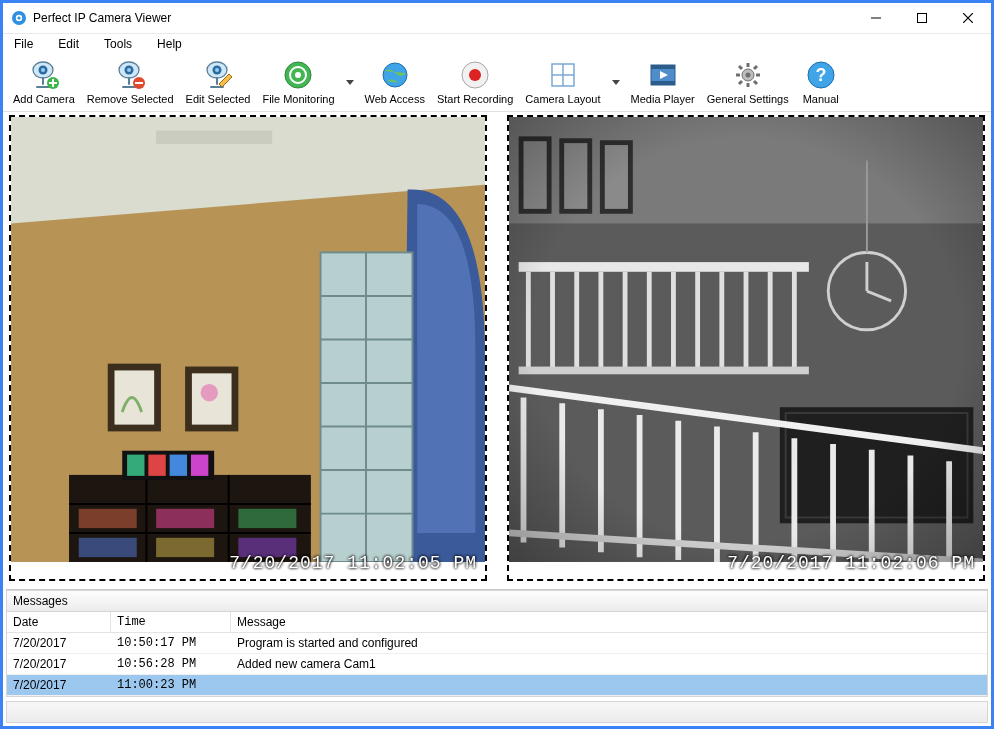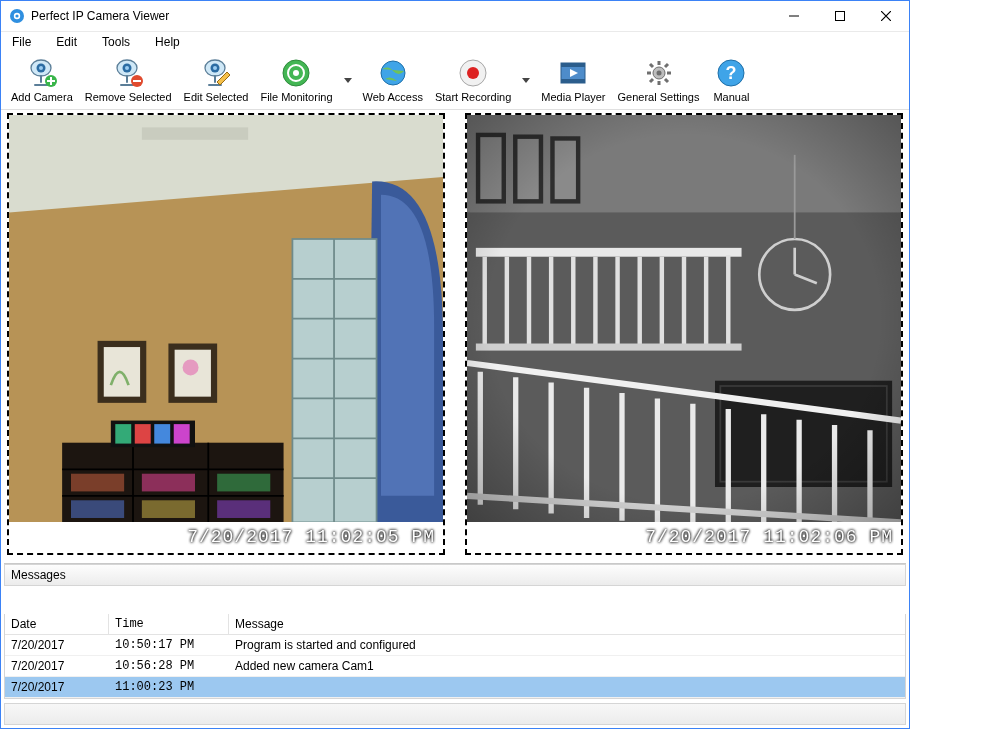--- a/index.html
+++ b/index.html
@@ -1,37 +1,37 @@
 <!DOCTYPE html>
 <html><head>
 <meta charset="utf-8">
 <style>
   html,body{margin:0;padding:0;font-family:"Segoe UI",Tahoma,Arial,sans-serif;font-size:12px;color:#000;background:#fff;}
-  .window{width:910px;height:729px;border:1px solid #3b82f6;box-sizing:border-box;display:flex;flex-direction:column;background:#fff;}
+  .window{width:994px;height:729px;border:3px solid #3b82f6;box-sizing:border-box;display:flex;flex-direction:column;background:#fff;}
   .titlebar{height:30px;background:#fff;display:flex;align-items:center;border-bottom:1px solid #eaeaea;}
   .title-icon{width:16px;height:16px;margin:0 6px 0 8px;}
   .title-text{flex:none;font-size:12px;}
   .title-spacer{flex:1;}
   .win-btn{width:46px;height:30px;display:flex;align-items:center;justify-content:center;}
   .menubar{height:20px;display:flex;align-items:center;padding:0 4px;gap:11px;}
   .menu-item{padding:2px 7px;}
   .toolbar{display:flex;align-items:flex-start;padding:3px 4px 4px 4px;border-bottom:1px solid #e0e0e0;gap:0;}
   .tool-btn{display:flex;flex-direction:column;align-items:center;justify-content:flex-start;padding:2px 6px;min-width:40px;}
   .tool-icon{width:32px;height:32px;display:flex;align-items:center;justify-content:center;}
   .tool-label{font-size:11px;margin-top:2px;white-space:nowrap;}
   .drop-arrow{width:12px;align-self:center;display:flex;align-items:center;justify-content:center;height:40px;padding:0 3px;}
 
   .content{flex:1;display:flex;flex-direction:column;min-height:0;}
   .cams{flex:1;display:flex;gap:20px;padding:3px;border:1px dashed #000;margin:0 3px;border:none;min-height:0;}
   .cam{position:relative;flex:1;border:2px dashed #000;overflow:hidden;}
   .cam-ts{position:absolute;right:8px;bottom:6px;font-family:"Consolas","Courier New",monospace;color:#fff;font-size:18px;letter-spacing:1px;text-shadow:0 0 3px #000,0 0 3px #000;}
   .cam1-scene{position:absolute;inset:0;}
   .cam2-scene{position:absolute;inset:0;}
 
-  .msg-panel{border-top:1px solid #c9c9c9;margin:5px 3px 0 3px;display:flex;flex-direction:column;gap:28px;}
+  .msg-panel{border-top:1px solid #c9c9c9;margin:5px 3px 0 3px;display:flex;flex-direction:column;}
   .msg-title{background:linear-gradient(#fdfdfd,#ececec);border:1px solid #d5d5d5;padding:3px 6px;font-size:12px;}
   .grid{border:1px solid #d5d5d5;border-top:none;}
   .grid-head,.grid-row{display:flex;}
   .grid-head{background:#fff;border-bottom:1px solid #e3e3e3;}
   .gh,.gc{padding:3px 6px;border-right:1px solid #e3e3e3;box-sizing:border-box;overflow:hidden;white-space:nowrap;}
   .col-date{width:104px;}
   .col-time{width:120px;font-family:Liberation Mono, monospace;}
   .col-msg{flex:1;border-right:none;}
   .grid-row{border-bottom:1px solid #f0f0f0;}
   .grid-row.sel{background:#9cc8f0;}
@@ -157,20 +157,29 @@
       <span class="tool-icon">
         <svg viewBox="0 0 32 32" width="32" height="32">
             <circle cx="16" cy="16" r="13" fill="#f1f1f1" stroke="#a7a7a7"></circle>
             <circle cx="16" cy="16" r="6" fill="#d22"></circle>
           </svg>
       </span>
       <span class="tool-label">Start Recording</span>
     </div>
 
 
+    <div class="tool-btn">
+      <span class="tool-icon">
+        <svg viewBox="0 0 32 32" width="32" height="32">
+            <rect x="5" y="5" width="22" height="22" fill="none" stroke="#7aa9d6" stroke-width="1.5"></rect>
+            <path d="M16 5 V27 M5 16 H27" stroke="#7aa9d6" stroke-width="1.5"></path>
+          </svg>
+      </span>
+      <span class="tool-label">Camera Layout</span>
+    </div>
     <div class="drop-arrow">
       <svg width="8" height="5" viewBox="0 0 8 5">
           <path d="M0 0 L8 0 L4 5 Z" fill="#444"></path>
         </svg>
     </div>
 
     <div class="tool-btn">
       <span class="tool-icon">
         <svg viewBox="0 0 32 32" width="32" height="32">
             <rect x="4" y="6" width="24" height="20" fill="#4e8cca" stroke="#2b5d8c"></rect>

